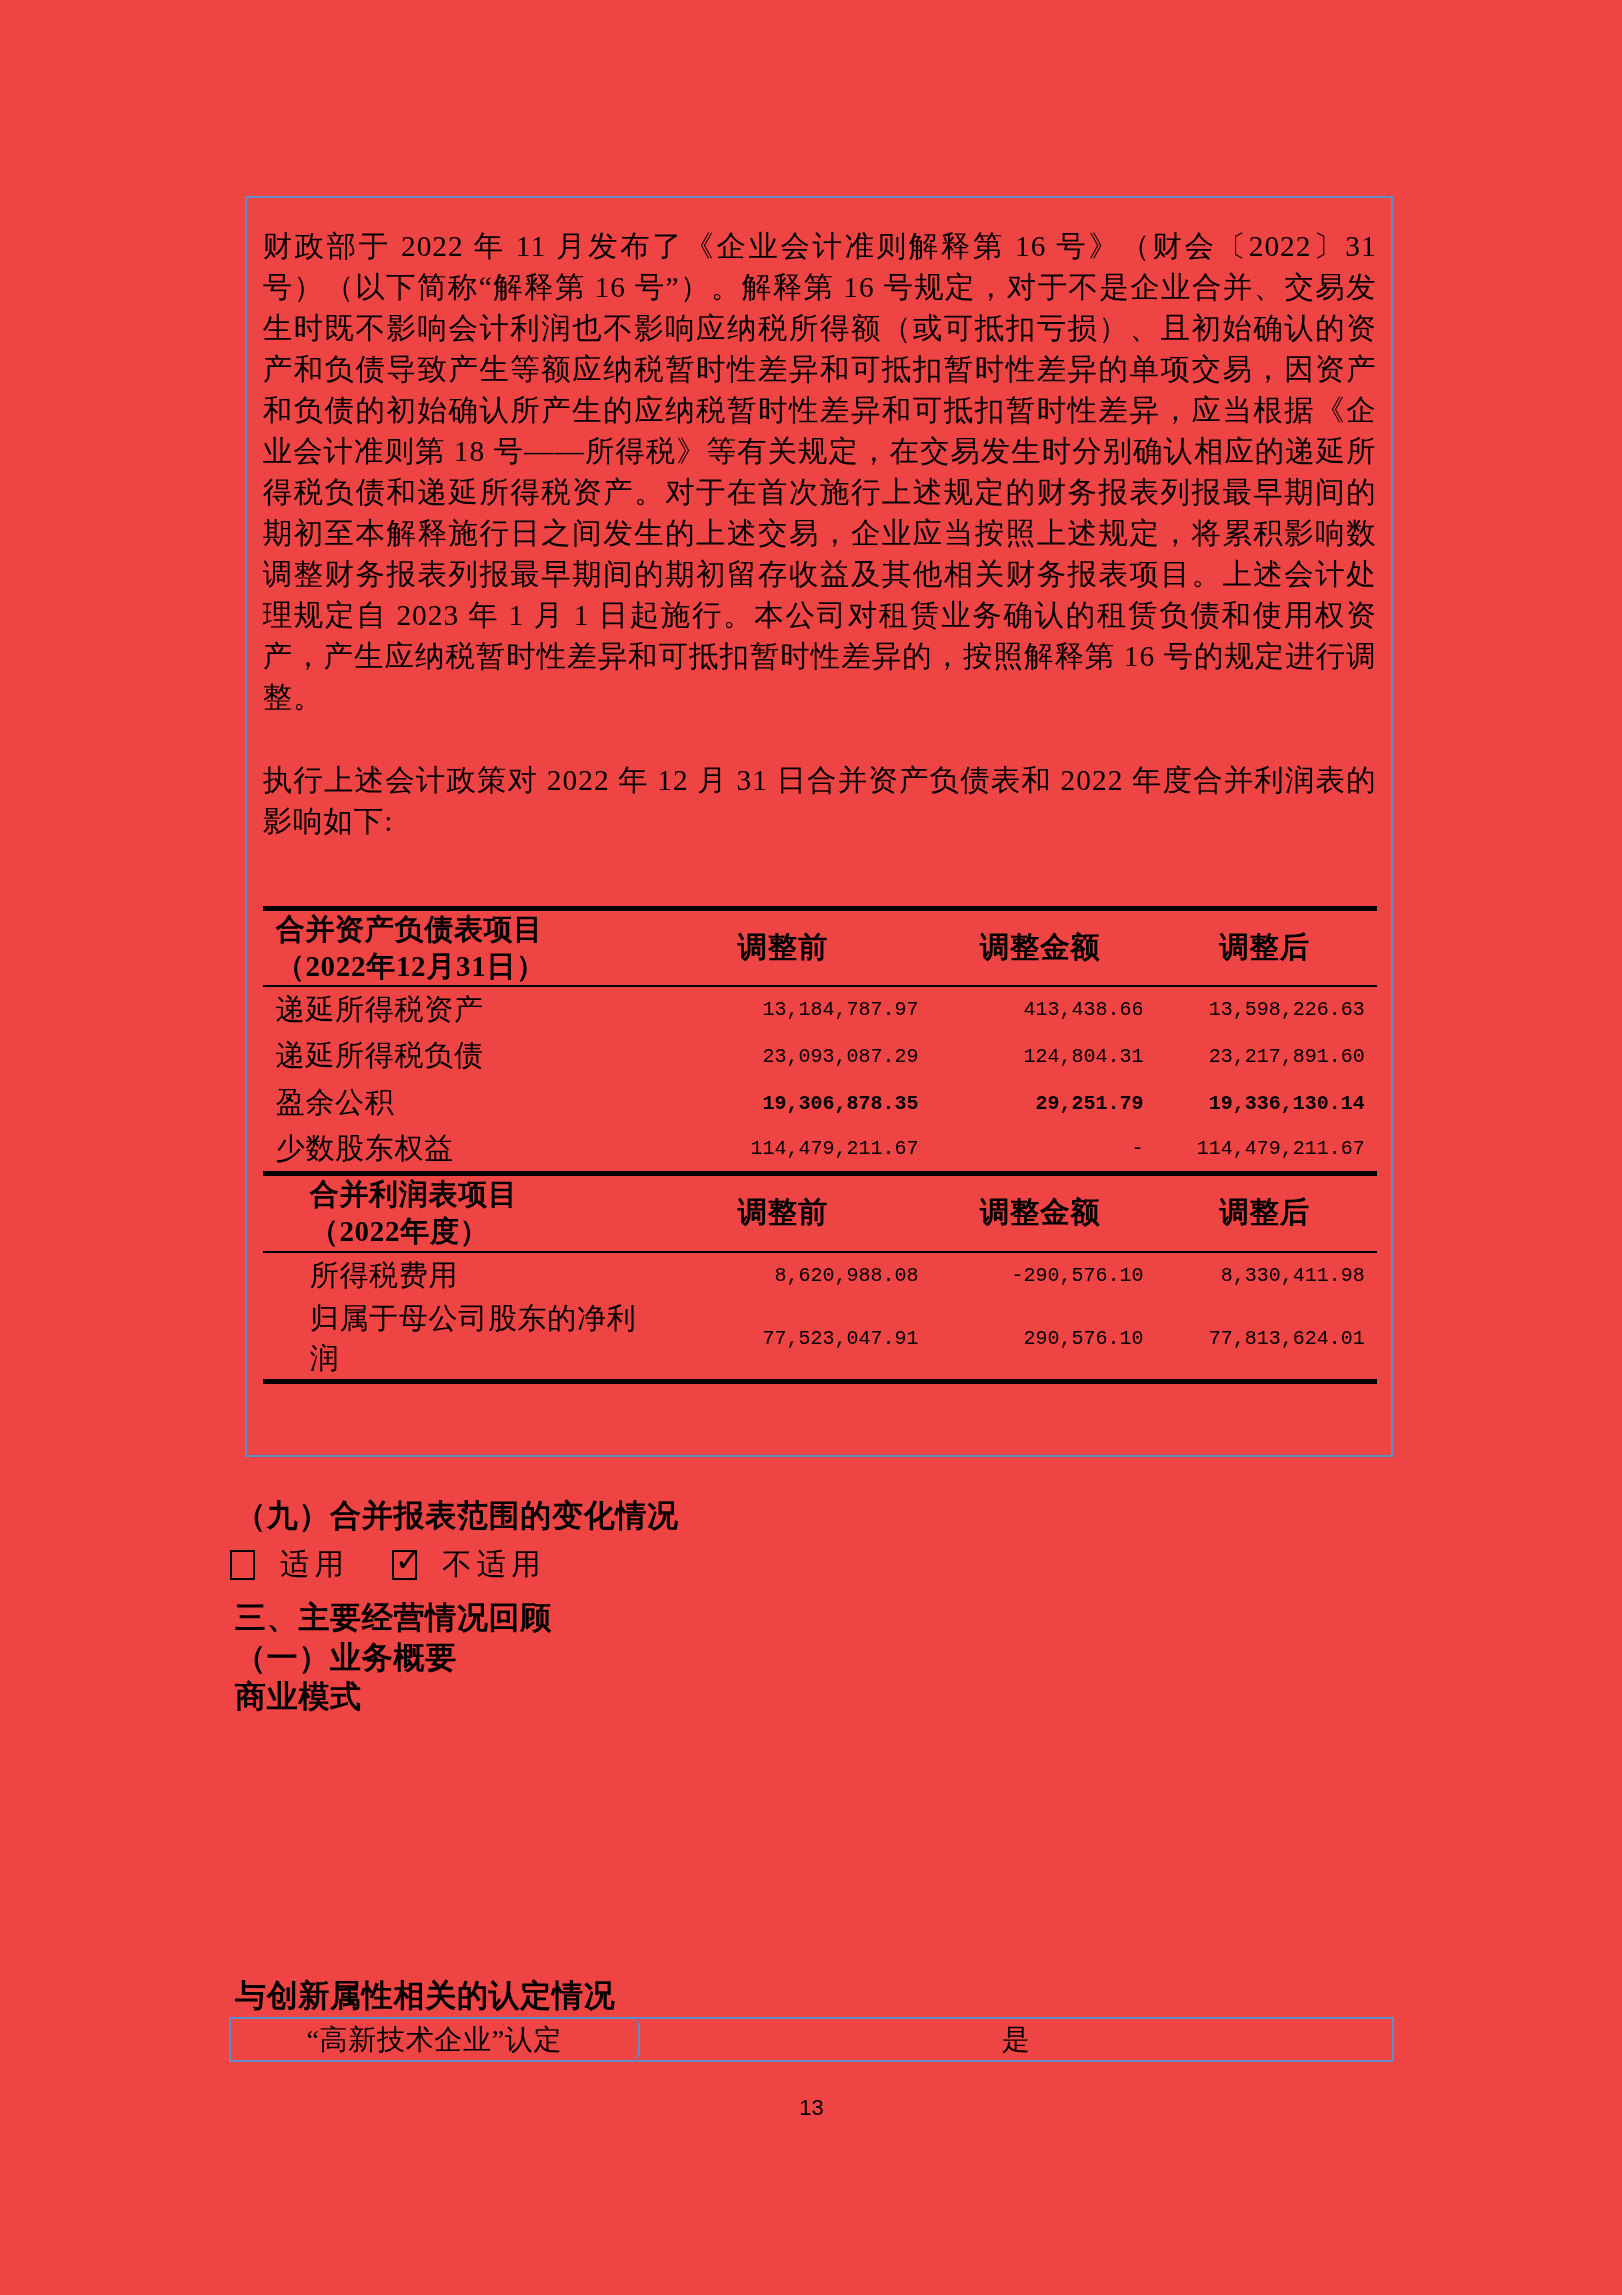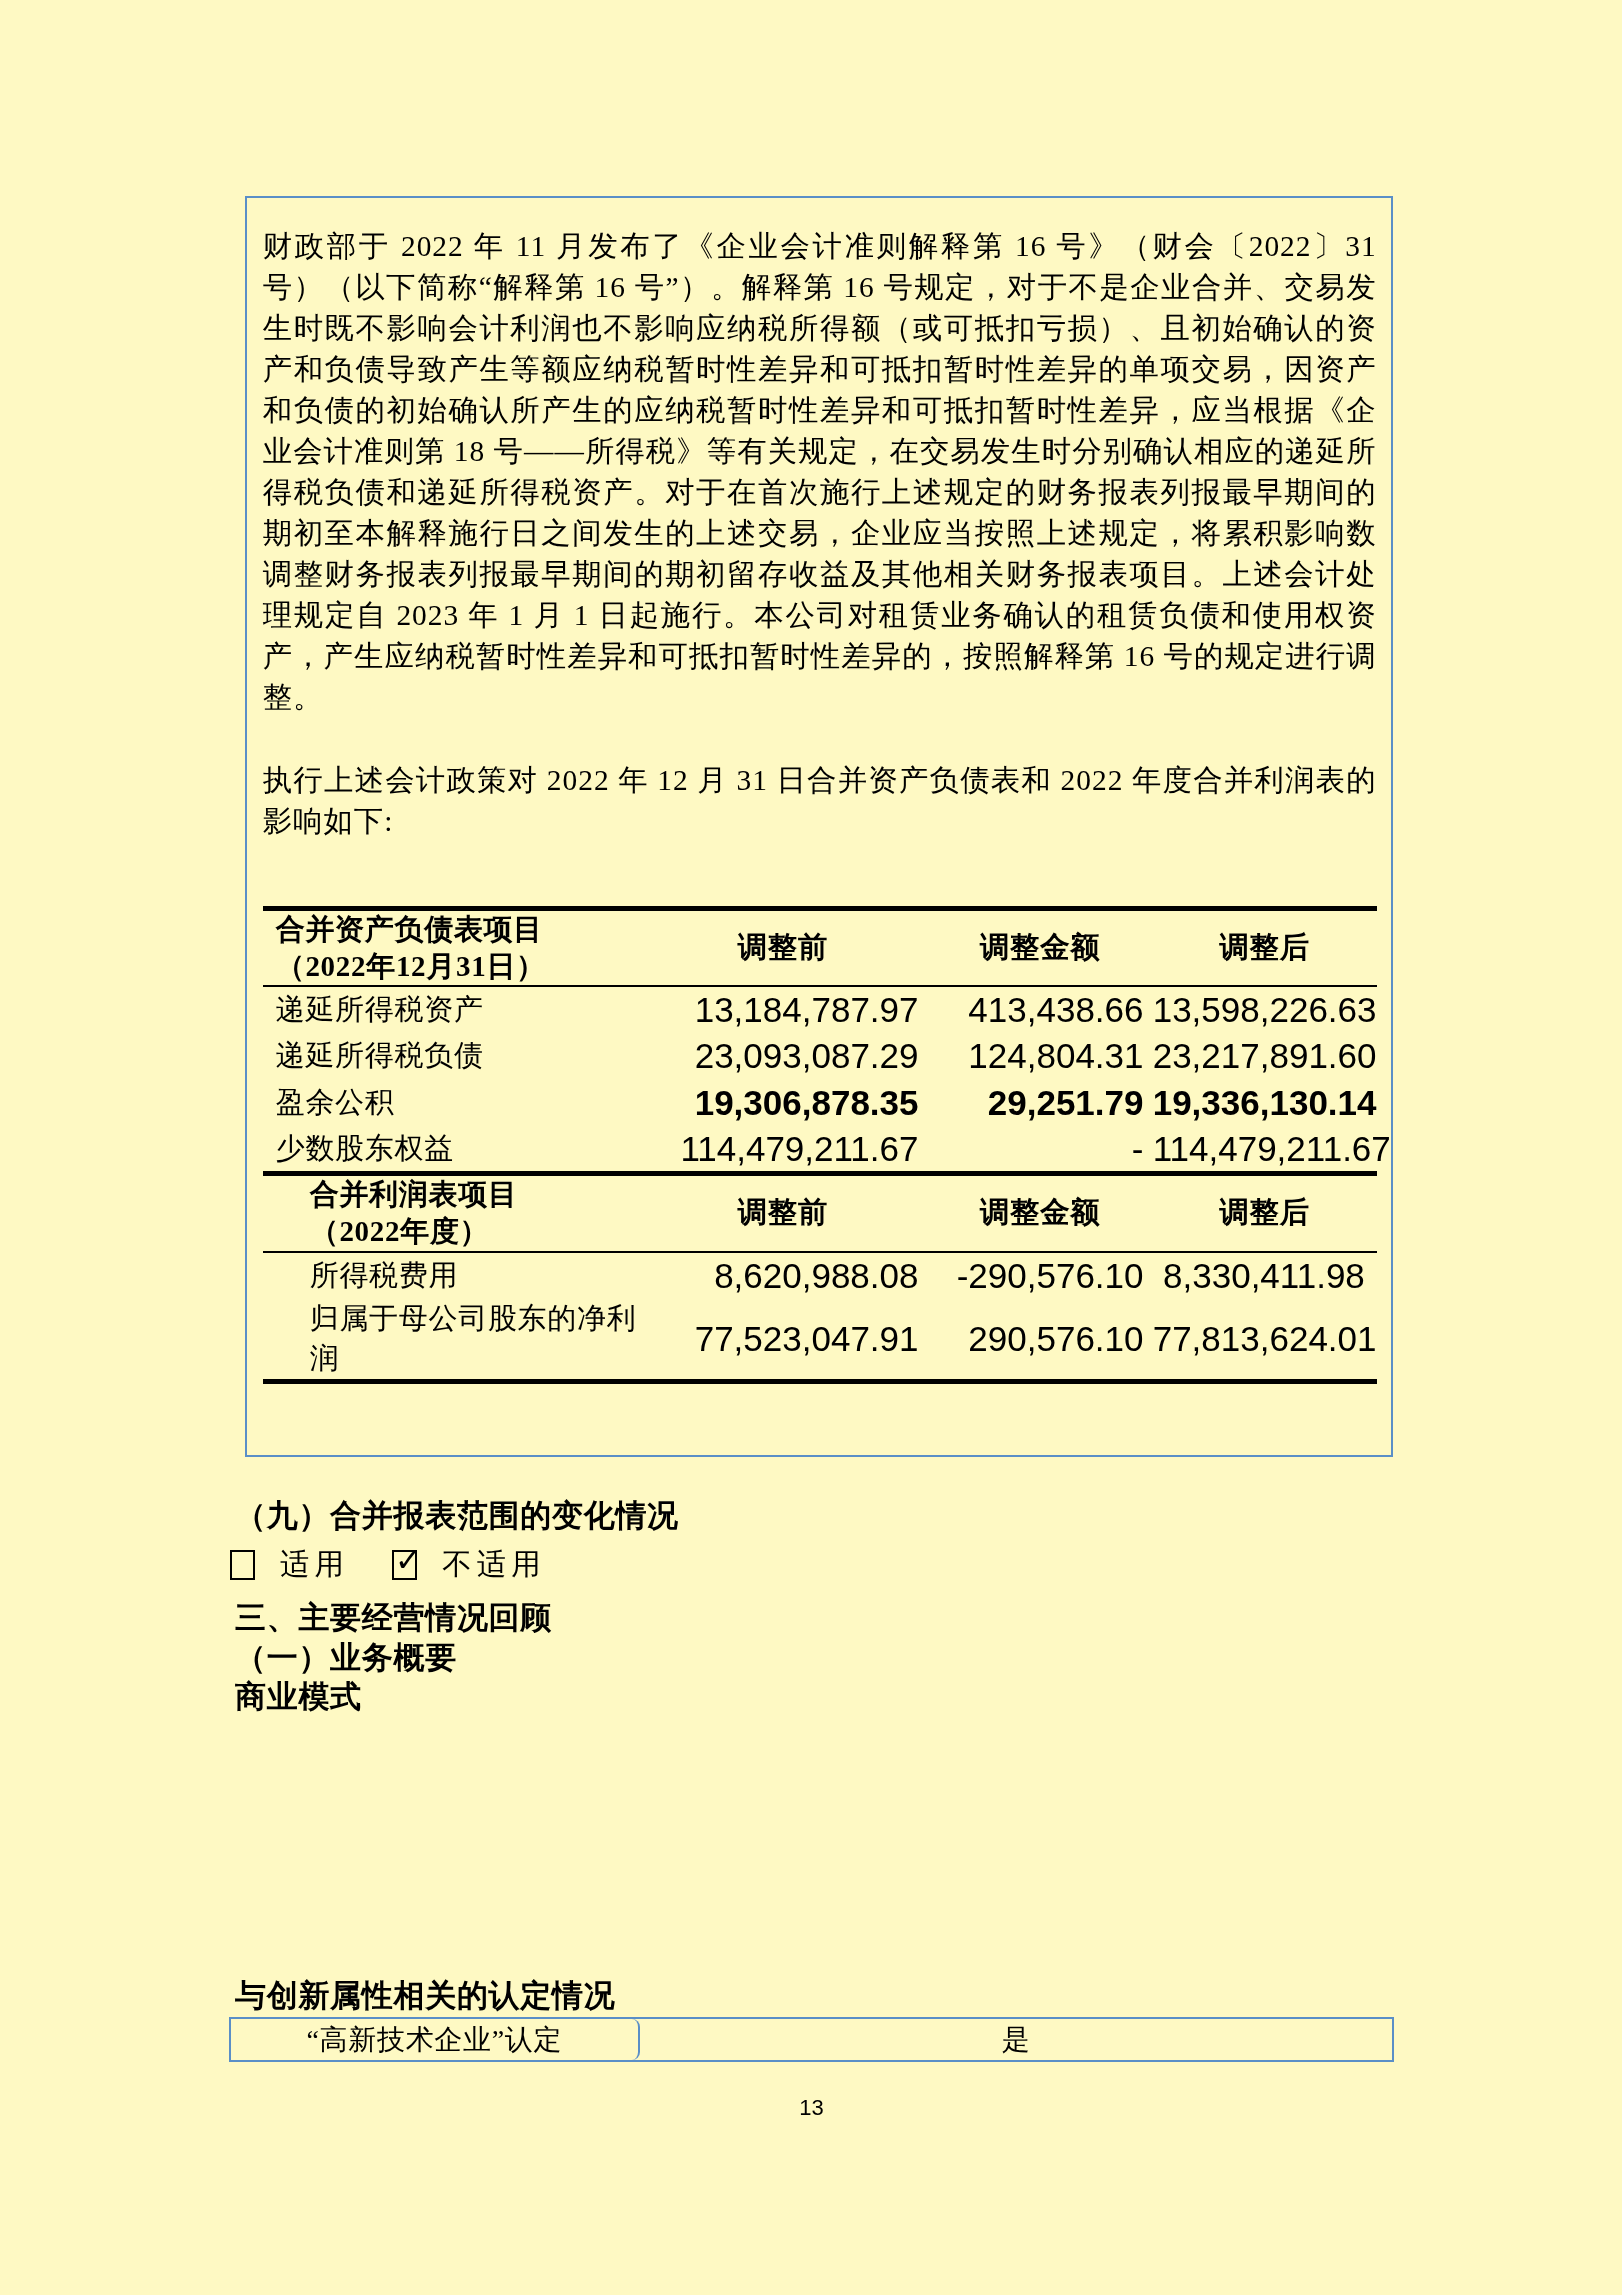--- a/index.html
+++ b/index.html
@@ -9,21 +9,21 @@
   *{margin:0;padding:0;box-sizing:border-box;}
   html,body{background:#ffffff;}
   body{
     font-family:"Liberation Serif","DejaVu Serif",serif;
     color:#000;
   }
   .page{
     position:relative;
     width:1623px;
     height:2295px;
-    background:#fef9c3;
+    background:#ef4444;
     overflow:hidden;
   }
   
   .policy-box{
     position:absolute;
     left:245px; top:196px;
     width:1148px; height:1261px;
     border:2px solid var(--box_border,#5a8fc7);
     padding:27.5px 14.4px 0 15.7px;
   }
@@ -62,22 +62,22 @@
     border-top:5.9px solid var(--table_line,#000);
     height:78px;
   }
   tr.hdr .num-h{text-align:center;font-size:29.4px;}
   tr.data td{height:47px;}
   td.lbl{padding-left:13px;}
   td.lbl.indent{padding-left:47px;}
   td.num{
     text-align:right;
     padding-right:9.2px;
-    font-family:Liberation Sans, sans-serif;
-    font-size:35px;
+    font-family:Liberation Mono, monospace;
+    font-size:20px;
     letter-spacing:0;
   }
   td.num.last{padding-right:11.8px;text-align:right;}
   tr.strong td.num{font-weight:bold;}
   .hdr-item div{line-height:37px;padding-left:13px;}
   .hdr-item.indent div{padding-left:47px;}
   
   .heading{
     position:absolute;
     left:235px;

